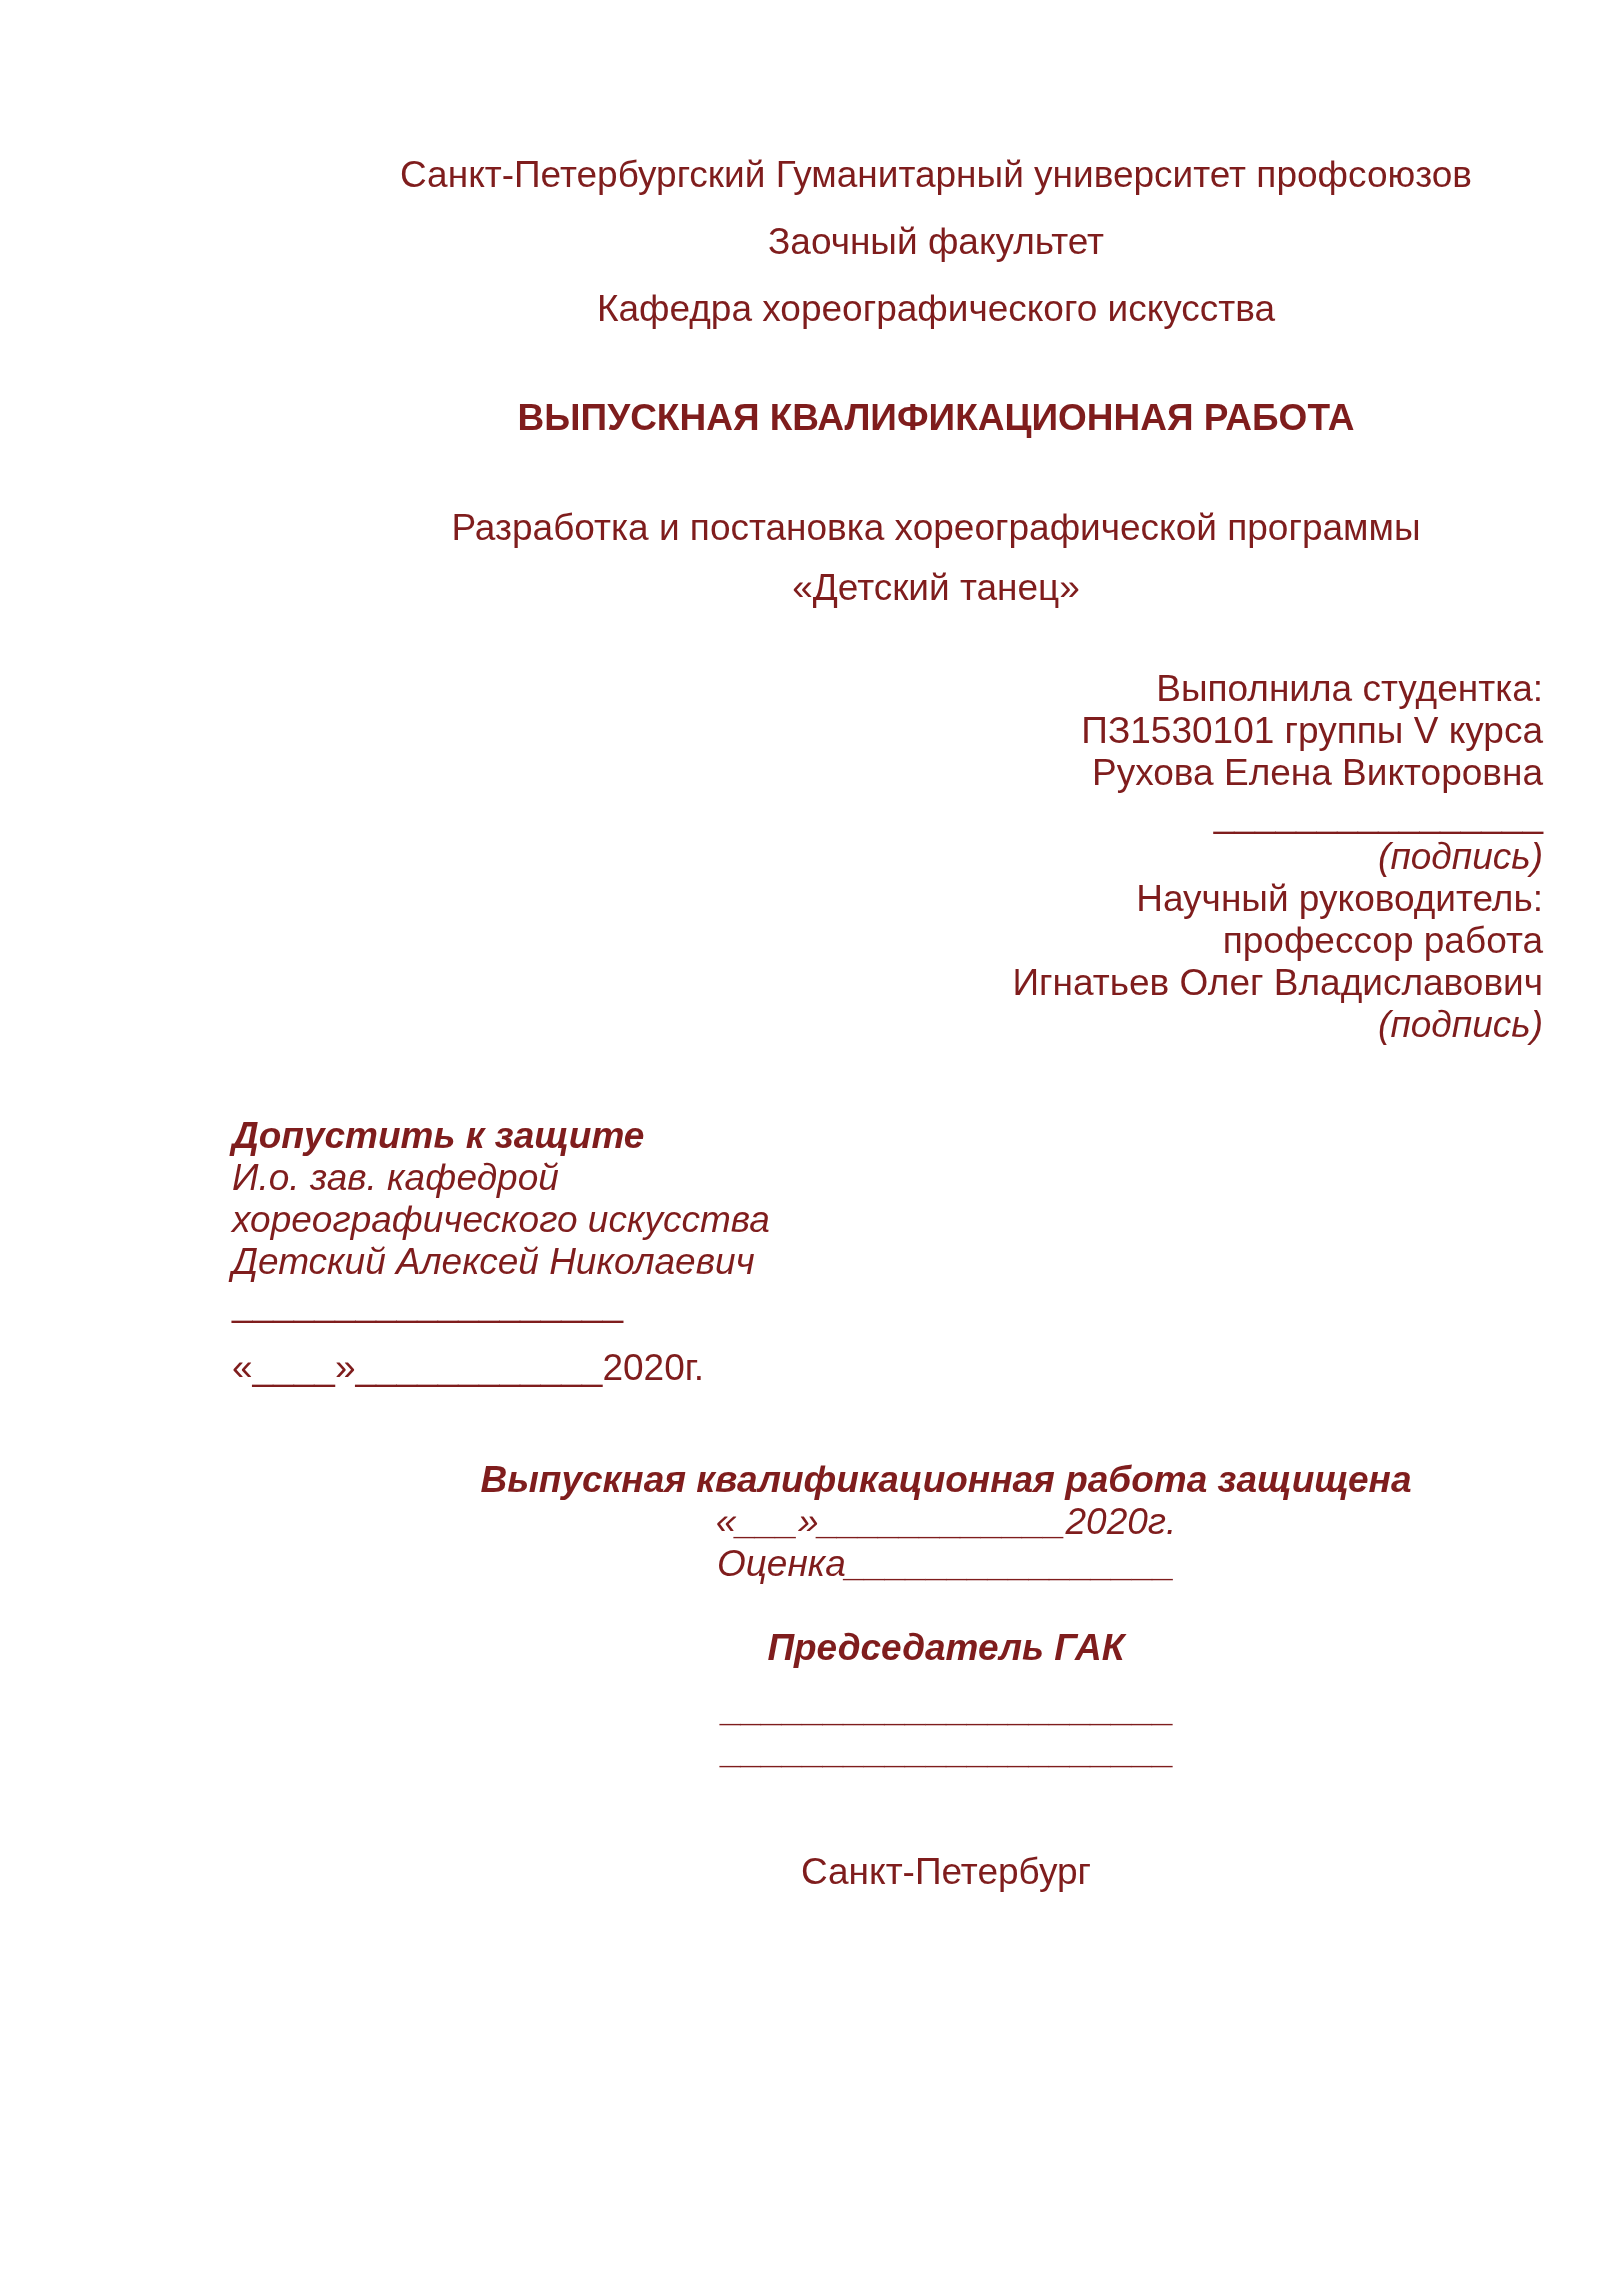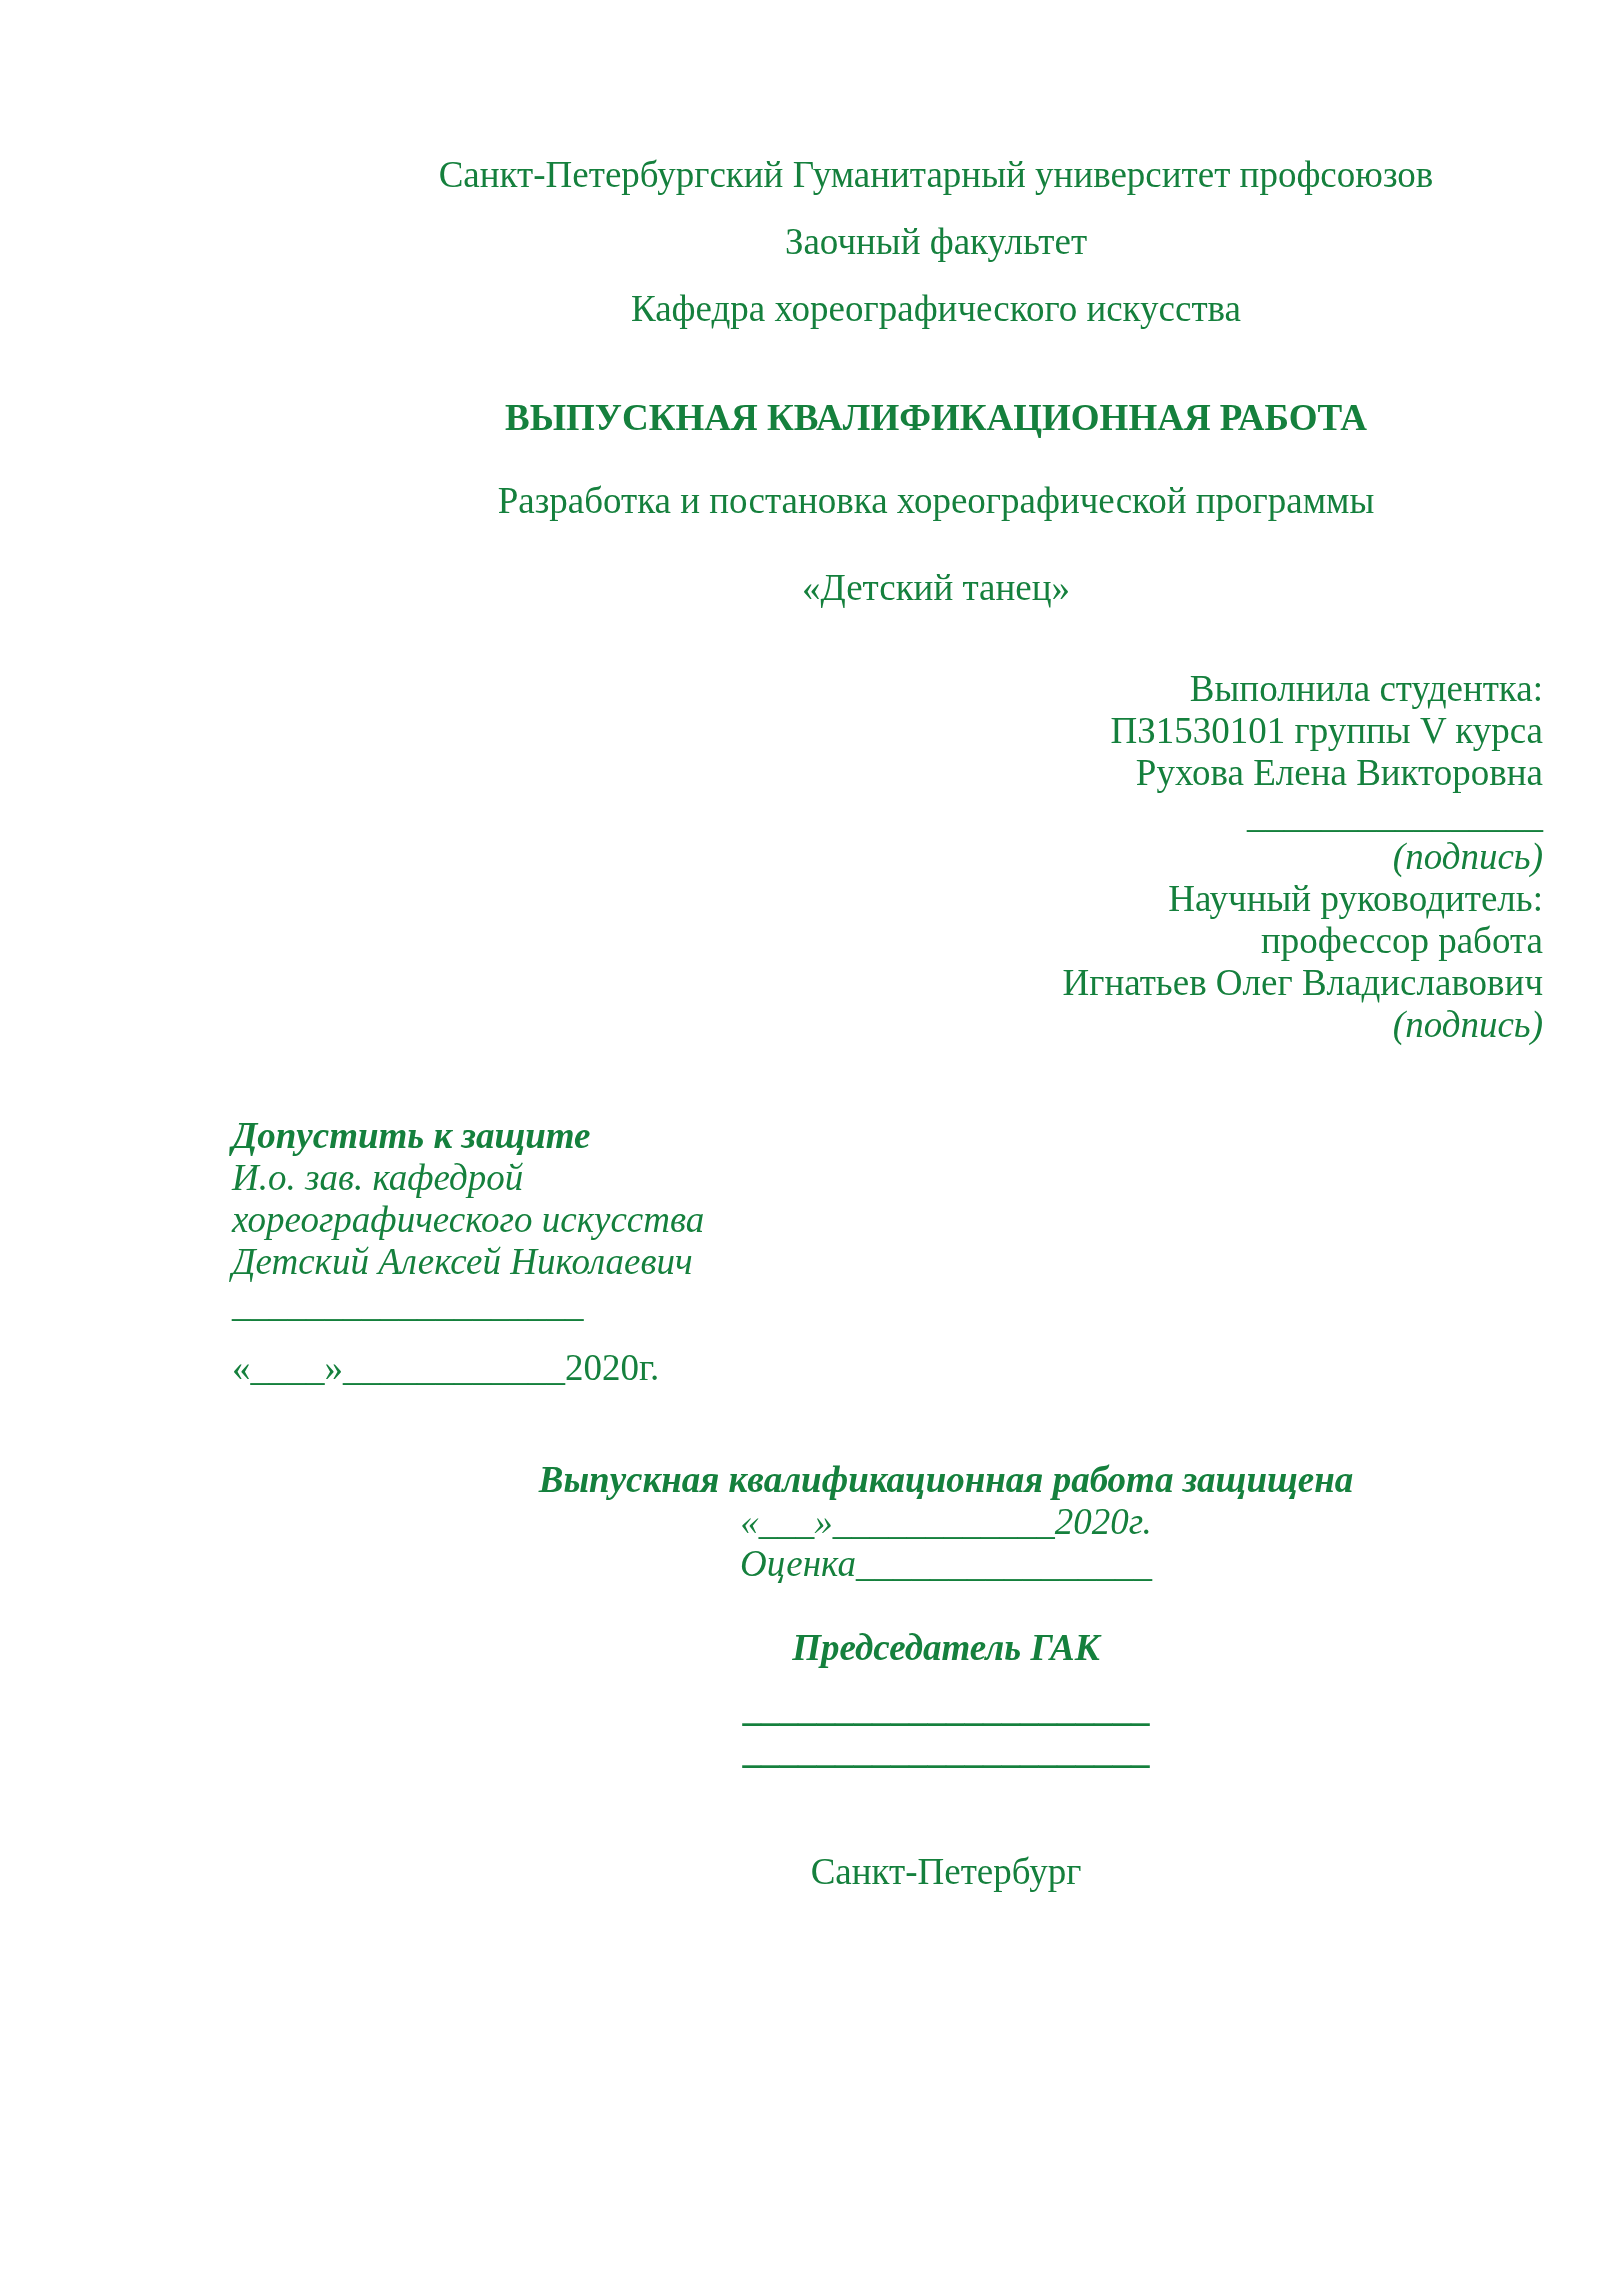--- a/index.html
+++ b/index.html
@@ -5,22 +5,22 @@
   html, body {
     margin: 0;
     padding: 0;
     background: #ffffff;
   }
   .page {
     position: relative;
     width: 1623px;
     height: 2295px;
     background: #ffffff;
-    color: #15803d;
-    font-family: Liberation Serif, serif;
+    color: #7f1d1d;
+    font-family: Liberation Sans, sans-serif;
     font-size: 37px;
     overflow: hidden;
   }
   .abs { position: absolute; }
   .center-col {
     left: 328px;
     right: 79px;
     text-align: center;
     line-height: 44px;
   }
@@ -64,21 +64,21 @@
 </head>
 <body>
 
 <div class="page">
 
   <div class="abs center-col hdr-line" style="top:153px;">Санкт-Петербургский Гуманитарный университет профсоюзов</div>
   <div class="abs center-col hdr-line" style="top:220px;">Заочный факультет</div>
   <div class="abs center-col hdr-line" style="top:287px;">Кафедра хореографического искусства</div>
 
   <div class="abs center-col work-type" style="top:396px;">ВЫПУСКНАЯ КВАЛИФИКАЦИОННАЯ РАБОТА</div>
-  <div class="abs center-col" style="top:479px;">Разработка и постановка хореографической программы</div>
+  <div class="abs center-col" style="top:506px;">Разработка и постановка хореографической программы</div>
   <div class="abs center-col" style="top:566px;">«Детский танец»</div>
 
   <div class="abs right-block">
     <div>Выполнила студентка:</div>
     <div>ПЗ1530101 группы V курса</div>
     <div>Рухова Елена Викторовна</div>
     <div>________________</div>
     <div class="italic">(подпись)</div>
     <div>Научный руководитель:</div>
     <div>профессор работа</div>

